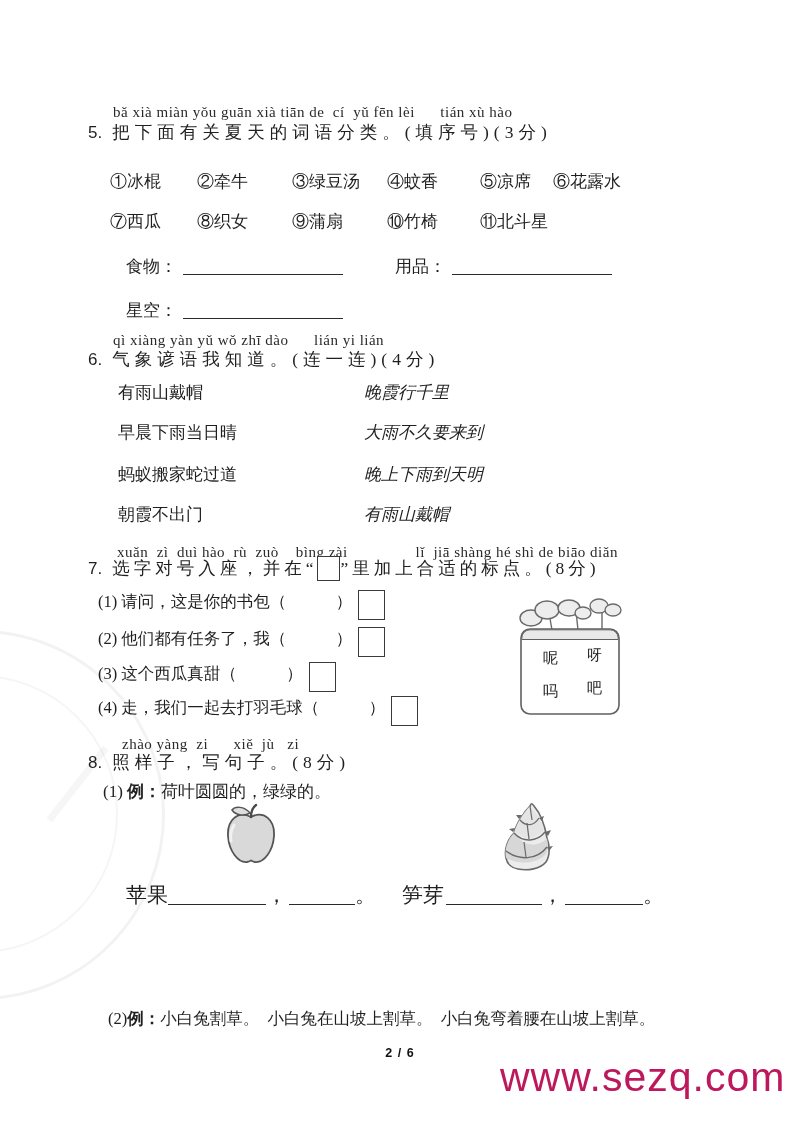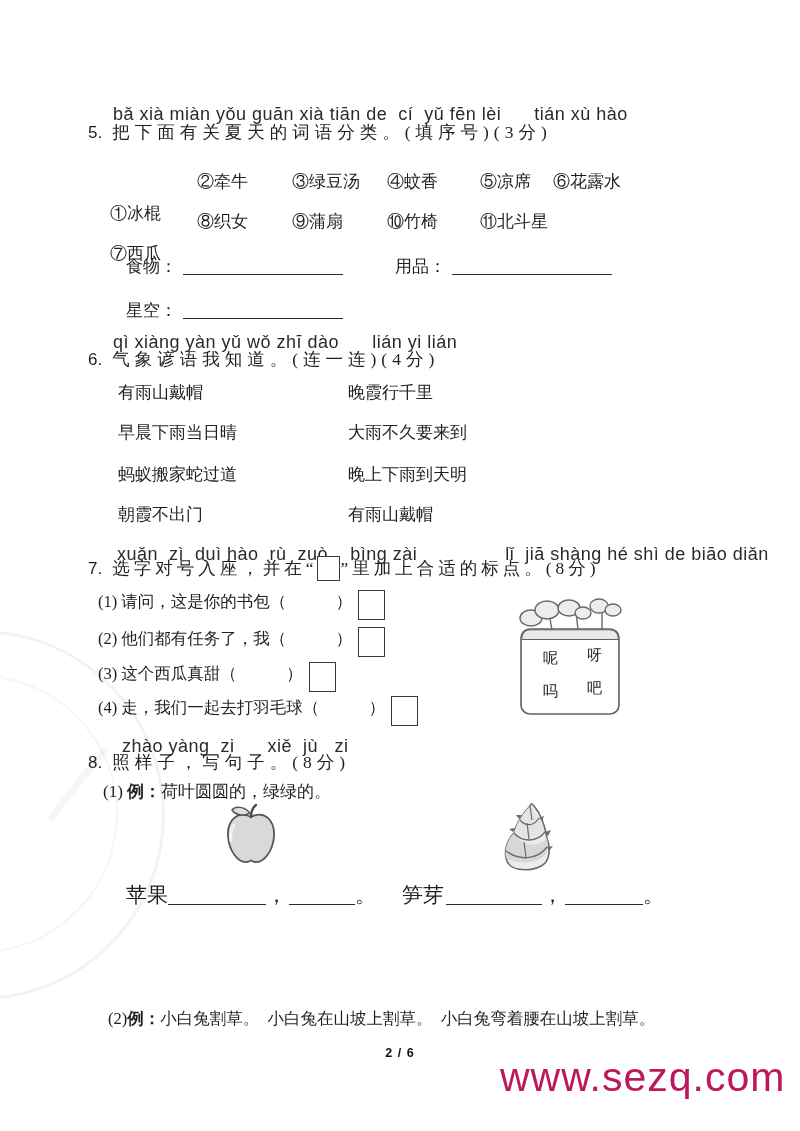--- a/index.html
+++ b/index.html
@@ -4,32 +4,32 @@
 <style>
   html,body{margin:0;padding:0;background:#e8e8e8;}
   .page{
     position:relative;width:800px;height:1131px;margin:0 auto;
     background:#ffffff;overflow:hidden;
     font-family:"Liberation Serif","DejaVu Serif",serif;
     color:#1f1f1f;
   }
   .line{position:absolute;white-space:pre;}
   .pinyin{
-    font-family:Liberation Sans, sans-serif;
-    font-size:18px;color:#2a2a2a;letter-spacing:0.5px;
+    font-family:Liberation Serif, serif;
+    font-size:15px;color:#2a2a2a;letter-spacing:0.5px;
   }
   .qtitle{font-size:17.5px;letter-spacing:5px;}
   .qnum{font-family:"Liberation Sans","DejaVu Sans",sans-serif;letter-spacing:0;margin-right:10px;font-size:17px;}
   .wordrow{position:absolute;left:110px;display:flex;font-size:17px;}
   .wordrow span{display:inline-block;}
-  .w0{width:87px;margin-top:32px;} .w1{width:95px;} .w2{width:95px;} .w3{width:93px;} .w4{width:73px;}
+  .w0{width:87px;} .w1{width:95px;} .w2{width:95px;} .w3{width:93px;} .w4{width:73px;}
   .blankline{display:inline-block;border-bottom:1.5px solid #2a2a2a;height:1em;transform:translateY(3px);margin-left:6px;}
   .cat{font-size:17px;}
   .pairrow-l{position:absolute;left:118px;font-size:17px;}
-  .pairrow-r{position:absolute;left:348px;font-size:17px;}
+  .pairrow-r{position:absolute;left:364px;font-size:17px;font-style:italic;}
   .q7item{position:absolute;left:98px;font-size:16.5px;white-space:pre;}
   .sq{
     display:inline-block;width:25px;height:28px;border:1.5px solid #3a3a3a;
     vertical-align:middle;transform:translateY(2px);margin-left:6px;background:#fff;
   }
   .inline-sq{
     display:inline-block;width:21px;height:23px;border:1.4px solid #3a3a3a;
     vertical-align:middle;transform:translateY(-1px);background:#fff;
   }
   .bold{font-weight:bold;}

